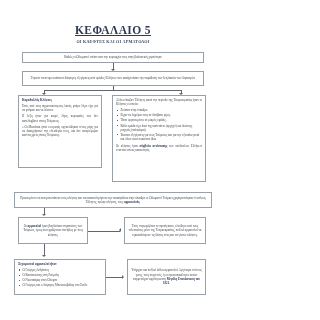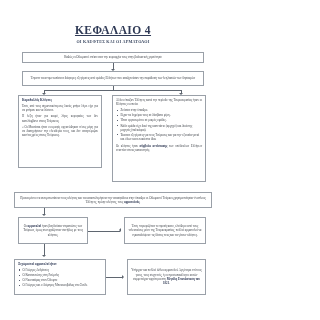--- a/index.html
+++ b/index.html
@@ -97,21 +97,21 @@
     border-top:2.1px solid transparent;
     border-bottom:2.1px solid transparent;
     border-right:2.6px solid #5f6670;
   }
 </style>
 </head>
 <body>
 
 <div class="page">
 
-  <div class="title">ΚΕΦΑΛΑΙΟ 4</div>
+  <div class="title">ΚΕΦΑΛΑΙΟ 5</div>
   <div class="subtitle">ΟΙ ΚΛΕΦΤΕΣ ΚΑΙ ΟΙ ΑΡΜΑΤΟΛΟΙ</div>
 
   <div class="box center" style="left:22px;top:52px;width:182px;height:11px;display:flex;align-items:center;justify-content:center;">
     <span>Καθώς οι Οθωμανοί επέκτειναν την κυριαρχία τους στην βαλκανική χερσόνησο</span>
   </div>
 
   <div class="vline" style="left:112.6px;top:63px;height:6px;"></div>
   <div class="arrow-d" style="left:110.5px;top:68.5px;"></div>
 
   <div class="box center" style="left:22px;top:71px;width:182px;height:15px;display:flex;align-items:center;justify-content:center;">

